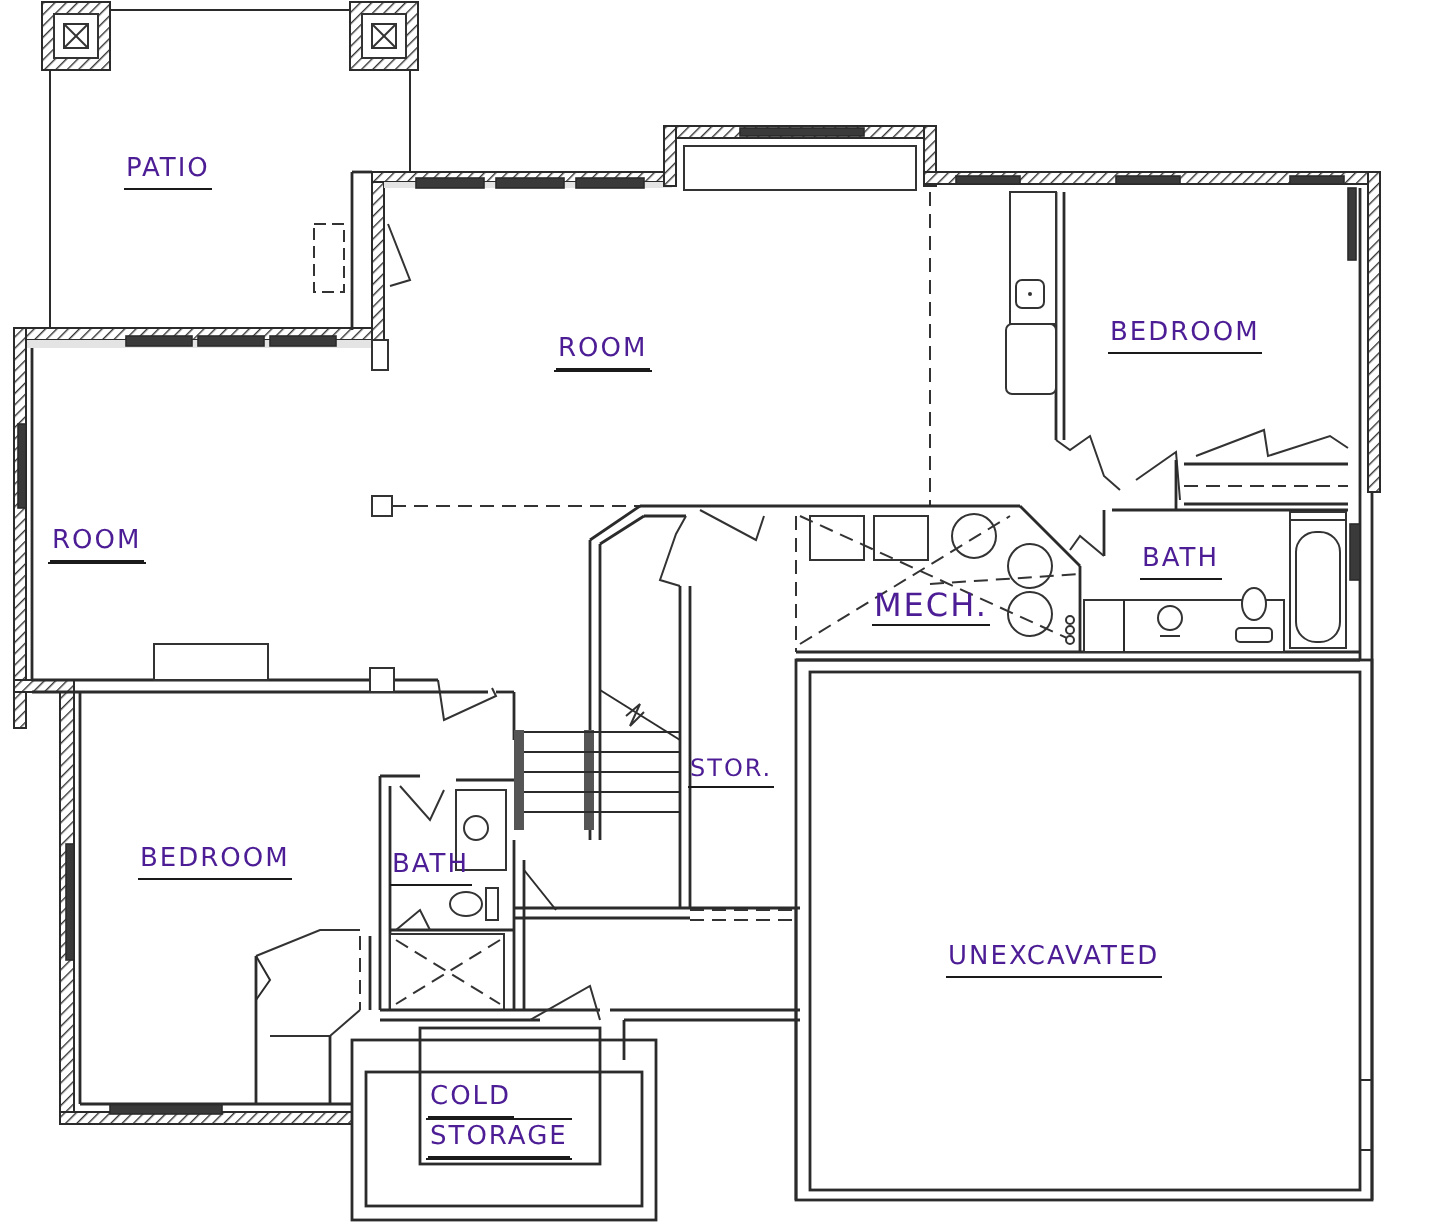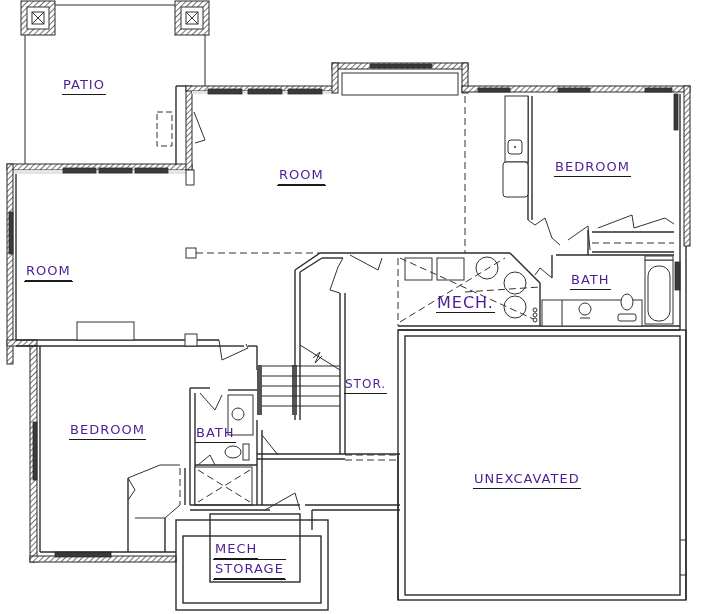--- a/index.html
+++ b/index.html
@@ -278,15 +278,15 @@
 
 <div class="label" style="left:195px; top:424px;">
   <span>BATH</span>
 </div>
 
 <div class="label" style="left:473px; top:450px;margin-top:20px;">
   <span>UNEXCAVATED</span>
 </div>
 
 <div class="label" style="left:213px; top:540px;">
-  <span class="ln"><span>MECH</span></span>
+  <span class="ln"><span>COLD</span></span>
   <span class="ln"><span>STORAGE</span></span>
 </div>
 
 </body></html>

